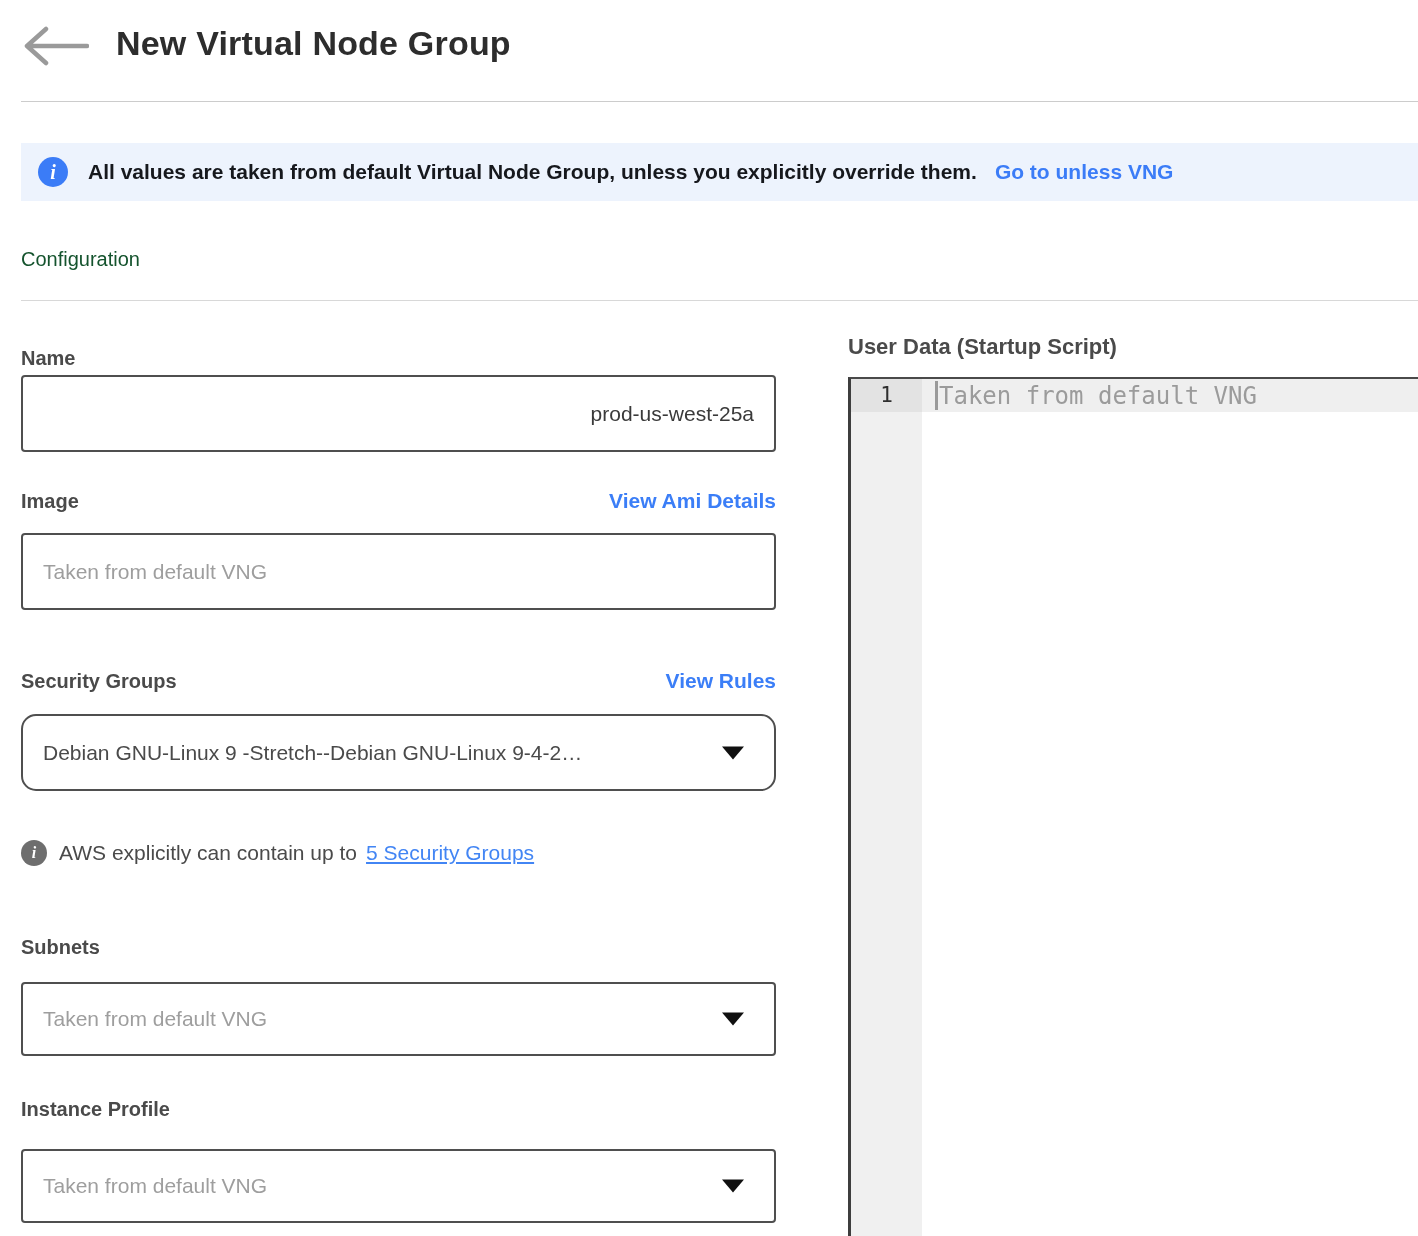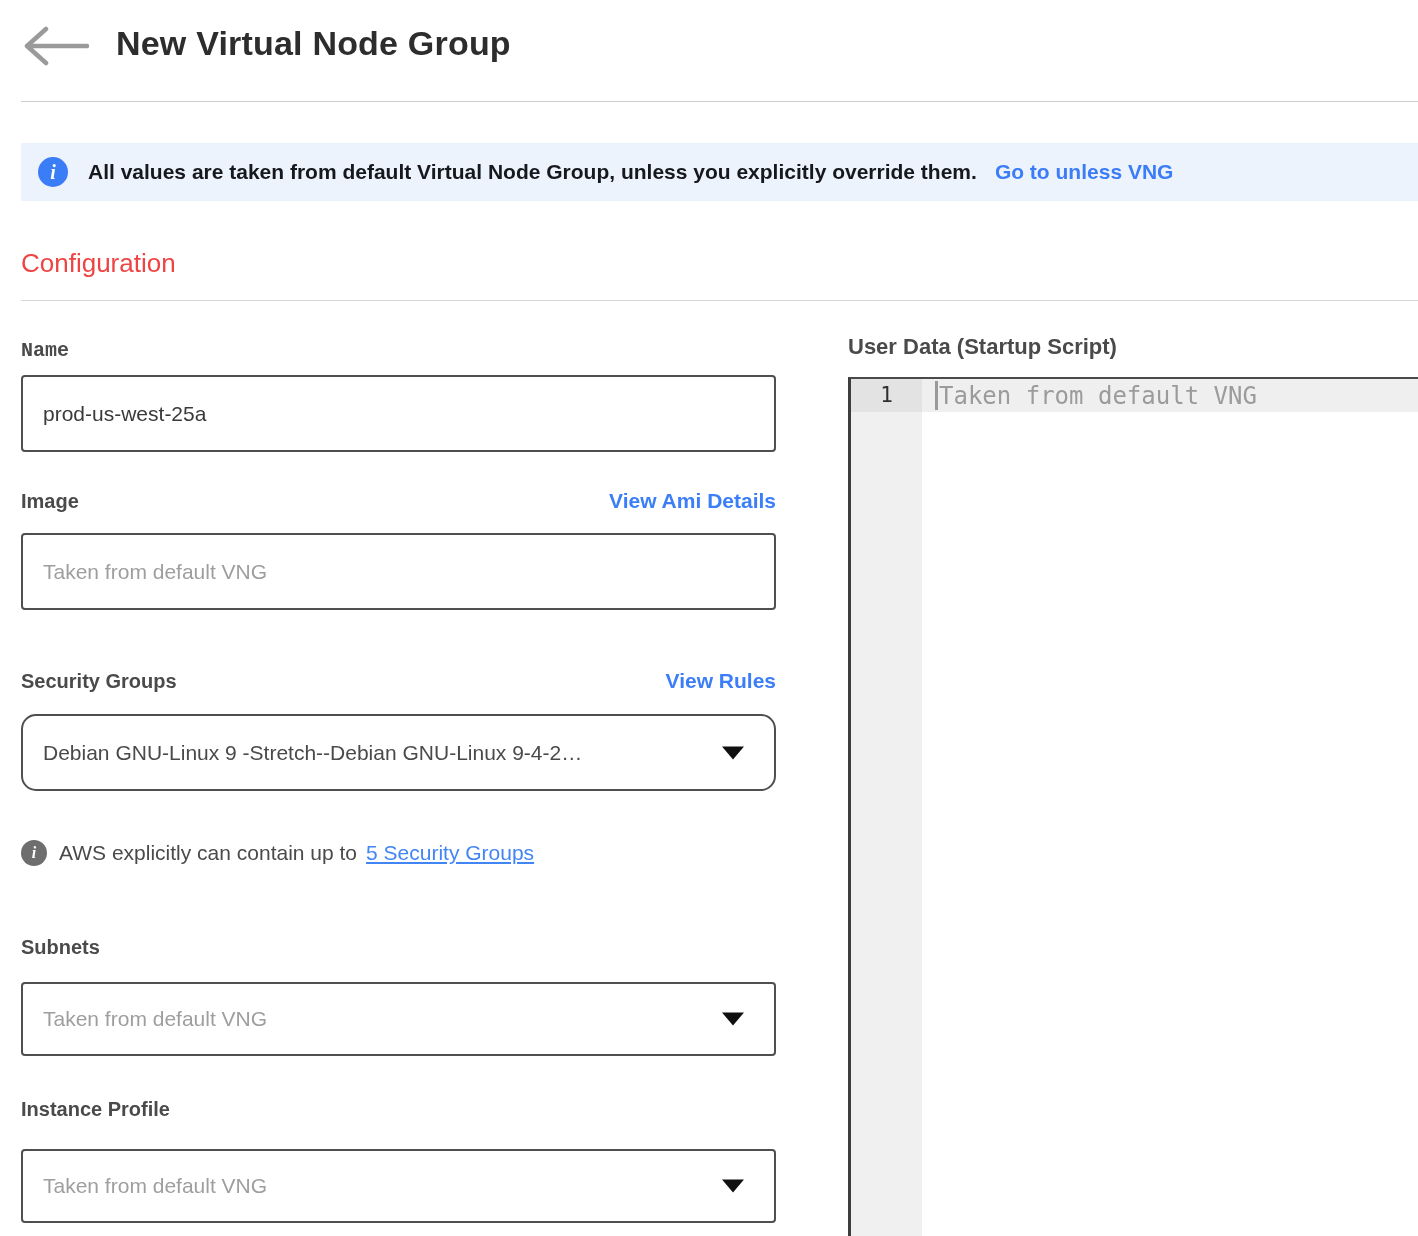--- a/index.html
+++ b/index.html
@@ -18,21 +18,21 @@
 
   
   .banner { position:absolute; left:21px; right:0; top:143px; height:58px; background:#edf3fd; display:flex; align-items:center; }
   .banner-icon { flex:none; width:30px; height:30px; margin-left:17px; border-radius:50%; background:#3b7cf7;
     color:#ffffff; font-family:"Liberation Serif", serif; font-weight:700; font-style:italic; font-size:20px;
     display:flex; align-items:center; justify-content:center; }
   .banner-text { margin-left:20px; font-size:21px; font-weight:600; color:#16181d; }
   .banner-link { margin-left:18px; font-size:21px; font-weight:600; color:#3b7cf7; text-decoration:none; cursor:pointer; white-space:nowrap; }
 
   
-  .section-title { position:absolute; left:21px; top:248px; font-size:26px; font-weight:400; color:#ef4444; }
+  .section-title { position:absolute; left:21px; top:248px; font-size:20px; font-weight:400; color:#14532d; }
 
   
   .field-label { position:absolute; left:21px; font-size:20px; font-weight:600; color:#4a4a4a; }
   .label-row { position:absolute; left:21px; width:755px; display:flex; justify-content:space-between; align-items:baseline; }
   .label-row .field-label-inline { font-size:20px; font-weight:600; color:#4a4a4a; }
   .field-link { font-size:21px; font-weight:600; color:#3b7ef7; text-decoration:none; cursor:pointer; }
 
   .text-input {
     position:absolute; left:21px; width:755px; height:77px;
     border:2px solid #4f4f4f; border-radius:4px; background:#ffffff;
@@ -51,22 +51,22 @@
     width:0; height:0; border-left:11px solid transparent; border-right:11px solid transparent; border-top:13px solid #101010; }
 
   .note-row { position:absolute; left:21px; top:840px; display:flex; align-items:center; }
   .note-icon { flex:none; width:26px; height:26px; border-radius:50%; background:#6e6e6e;
     color:#ffffff; font-family:"Liberation Serif", serif; font-weight:700; font-style:italic; font-size:16px;
     display:flex; align-items:center; justify-content:center; }
   .note-text { margin-left:12px; font-size:21px; color:#4a4a4a; }
   .note-link { margin-left:9px; font-size:21px; color:#4285f4; text-decoration:underline; cursor:pointer; }
 
   
-  .pos-name-label { top:339px;font-family:Liberation Mono, monospace; }
-  .pos-name-input { top:375px; }
+  .pos-name-label { top:347px; }
+  .pos-name-input { top:375px;text-align:right; }
   .pos-image-row  { top:489px; }
   .pos-image-input{ top:533px; }
   .pos-sg-row     { top:669px;gap:22px; }
   .pos-sg-select  { top:714px;border-radius:15px; }
   .pos-subnets-label { top:936px; }
   .pos-subnets-select{ top:982px; height:74px; }
   .pos-ip-label   { top:1098px; }
   .pos-ip-select  { top:1149px; height:74px; }
 
   

